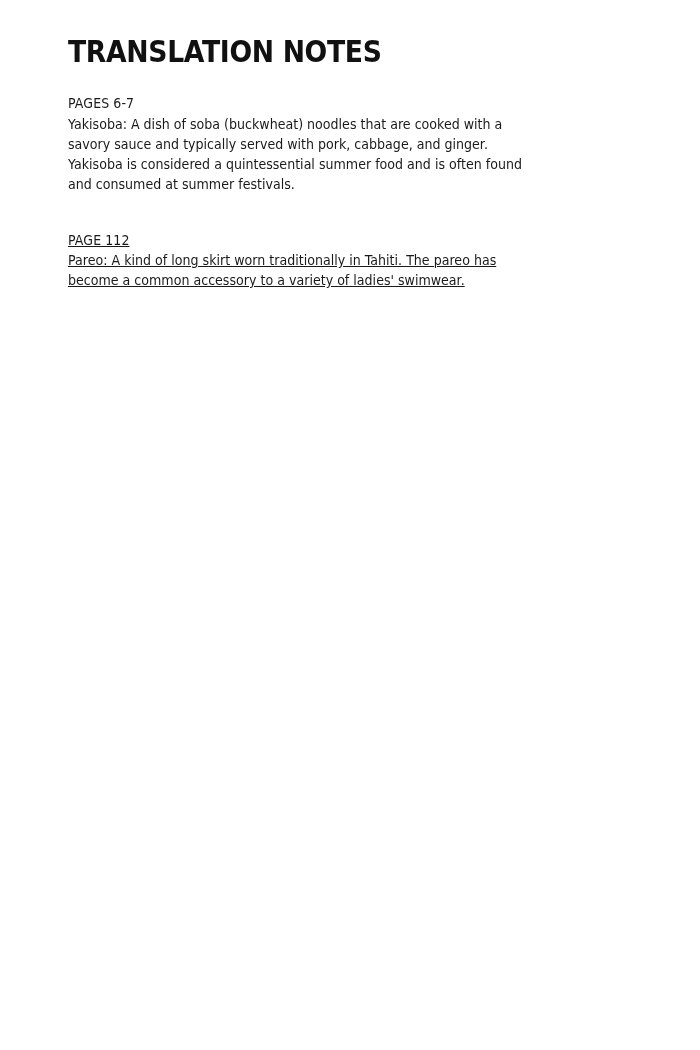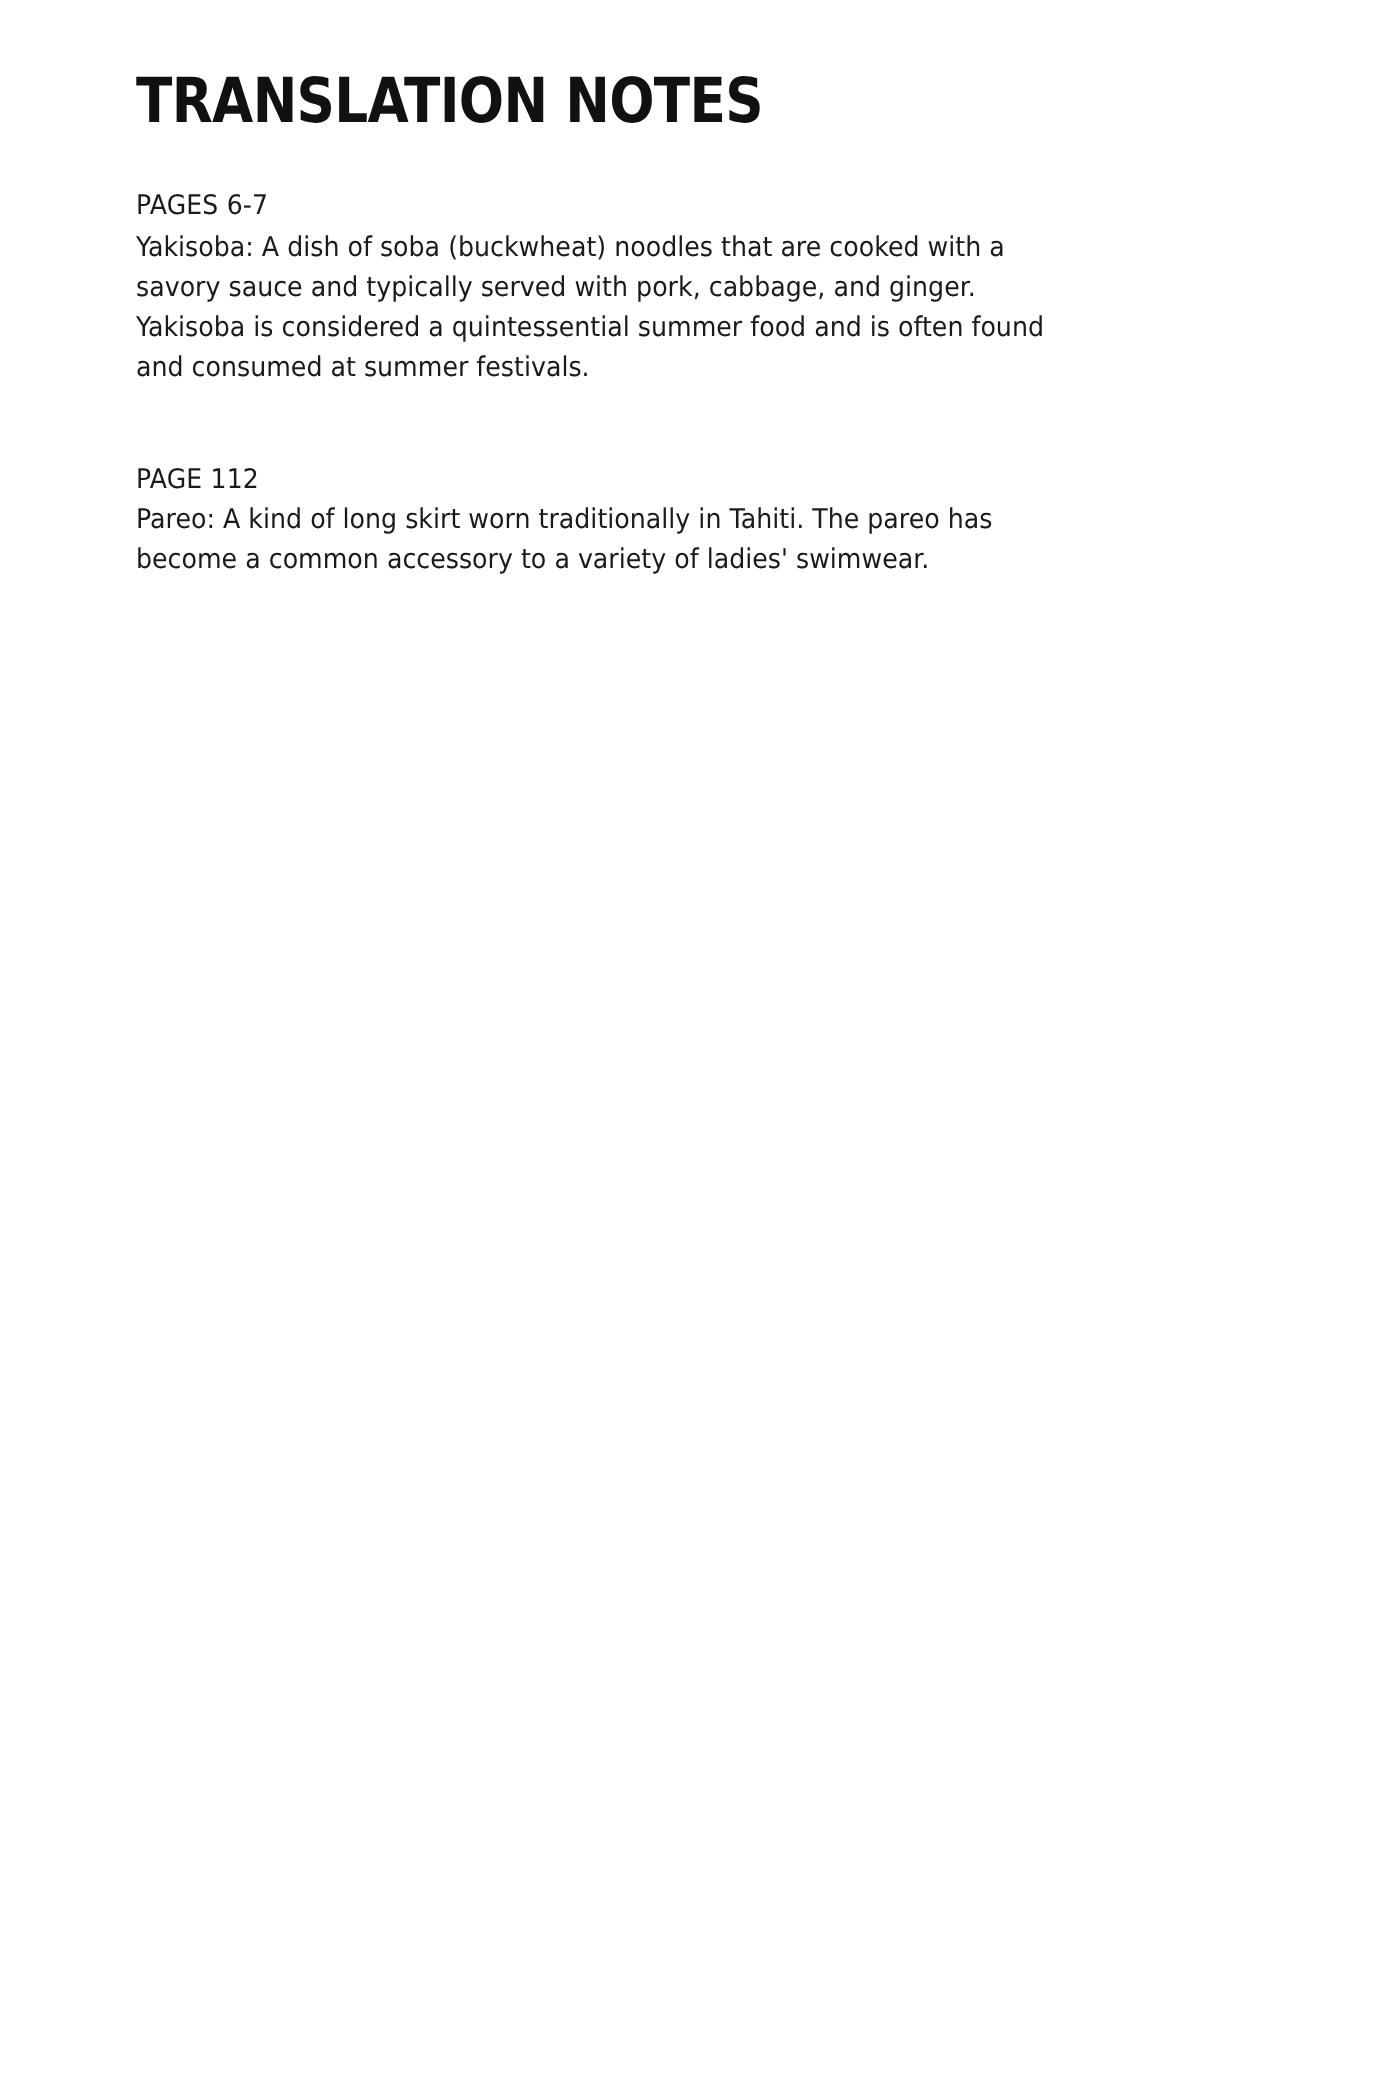--- a/index.html
+++ b/index.html
@@ -33,20 +33,21 @@
     transform-origin: left center;
   }
   .notes {
     max-width: 478px;
   }
   .note-block {
     margin-bottom: 36px;
   }
   .note-block:last-child {
     margin-bottom: 0;
+    text-decoration: underline;
   }
   .note-heading {
     font-family: "DejaVu Sans", sans-serif;
     font-size: 13.5px;
     font-weight: normal;
     letter-spacing: 0.1px;
     line-height: 1.45;
     margin: 0 0 1px 0;
     color: #1a1a1a;
     transform: scaleX(0.93);

